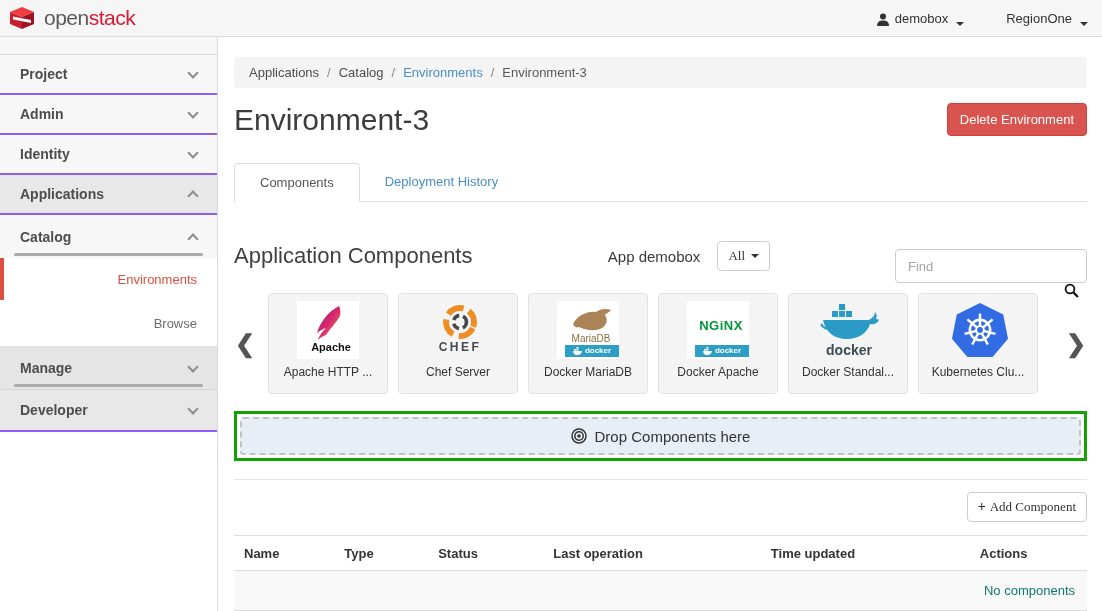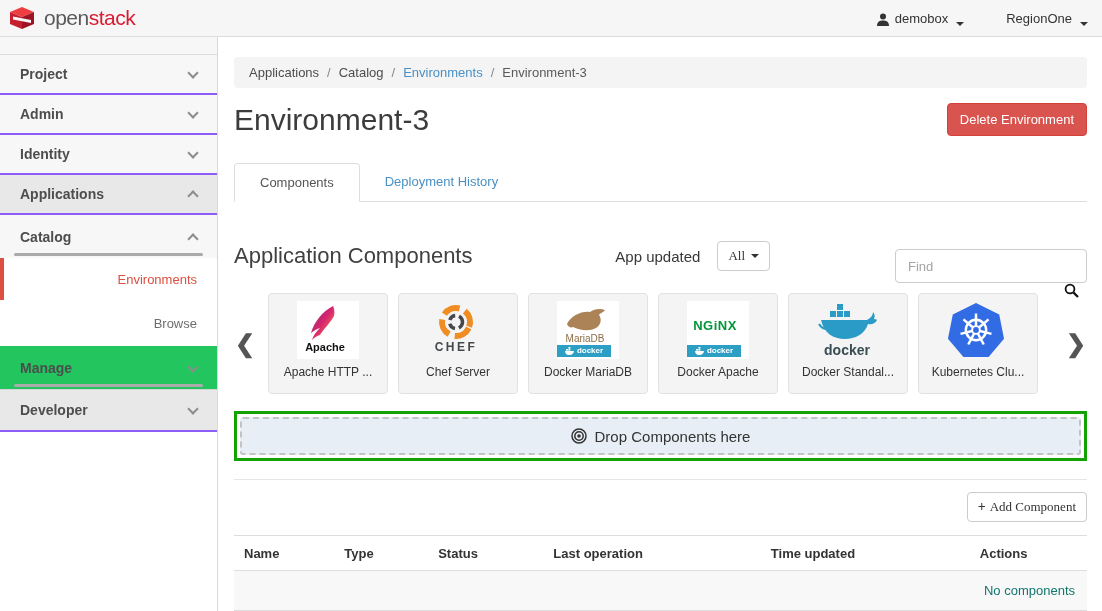--- a/index.html
+++ b/index.html
@@ -56,21 +56,21 @@
   .find-input { width:192px; height:34px; border:1px solid #ccc; border-radius:4px; padding:6px 12px; font-size:13px; color:#333; font-family:inherit; }
   .find-input::placeholder { color:#a5a5a5; }
   .find-search-icon { position:absolute; right:8px; bottom:-19px; cursor:pointer; }
 
   
   .carousel { margin-top:10px; display:flex; align-items:center; }
   .car-chev { font-size:24px; font-weight:bold; color:#555; cursor:pointer; width:22px; text-align:center; flex:0 0 auto; }
   .car-chev.right { margin-left:auto; }
   .cards { display:flex; gap:10px; margin-left:12px; }
   .card { width:120px; height:101px; background:#f4f4f4; border:1px solid #e2e2e2; border-radius:4px; text-align:center; padding-top:7px; cursor:pointer; }
-  .logo-box { width:62px; height:58px; margin:0 auto; display:flex; flex-direction:column; align-items:flex-start; justify-content:center; }
+  .logo-box { width:62px; height:58px; margin:0 auto; display:flex; flex-direction:column; align-items:flex-end; justify-content:center; }
   .logo-box.white { background:#fff; }
   .card-label { font-size:12px; color:#333; margin-top:6px; }
   .docker-badge { width:54px; height:12px; background:#2d9fc4; display:flex; align-items:center; justify-content:center; gap:2px; margin-top:1px; }
   .docker-badge span { color:#fff; font-size:8px; font-weight:bold; }
 
   
   .dropzone-outer { margin-top:17px; border:3px solid #12a303; background:#fff; padding:3px; }
   .dropzone-inner { border:2px dashed #c3c3c3; background:#e7eef6; border-radius:3px; height:38px; display:flex; align-items:center; justify-content:center; gap:8px; font-size:15px; color:#333; }
 
   .hr { margin-top:18px; border-top:1px solid #e5e5e5; }
@@ -136,21 +136,21 @@
   <div class="side-row sub underlined">
     <span>Catalog</span>
     <span class="chev up"></span>
   </div>
   <div class="side-link active">
     <span>Environments</span>
   </div>
   <div class="side-link plain">
     <span>Browse</span>
   </div>
-  <div class="side-row sub underlined" style="background:#22c55e;">
+  <div class="side-row sub underlined" style="background:#e5e5e5;">
     <span>Manage</span>
     <span class="chev down"></span>
   </div>
   <div class="side-row dark dev">
     <span>Developer</span>
     <span class="chev down"></span>
   </div>
 </div>
 
 <div class="content">
@@ -170,21 +170,21 @@
     <button class="btn-danger">Delete Environment</button>
   </div>
 
   <div class="tabs">
     <div class="tab active">Components</div>
     <div class="tab inactive">Deployment History</div>
   </div>
 
   <div class="section-row">
     <h3 class="section-heading">Application Components</h3>
-    <span class="cat-label">App updated</span>
+    <span class="cat-label">App demobox</span>
     <button class="btn-default">
       <span>All</span>
       <span class="caret"></span>
     </button>
     <div class="find-wrap">
       <input class="find-input" type="text" placeholder="Find" style="">
       <span class="find-search-icon">
         <svg width="15" height="15" viewBox="0 0 15 15">
           <circle cx="6" cy="6" r="4.4" fill="none" stroke="#111" stroke-width="1.8"></circle>
           <line x1="9.6" y1="9.6" x2="14" y2="14" stroke="#111" stroke-width="2.2"></line>

